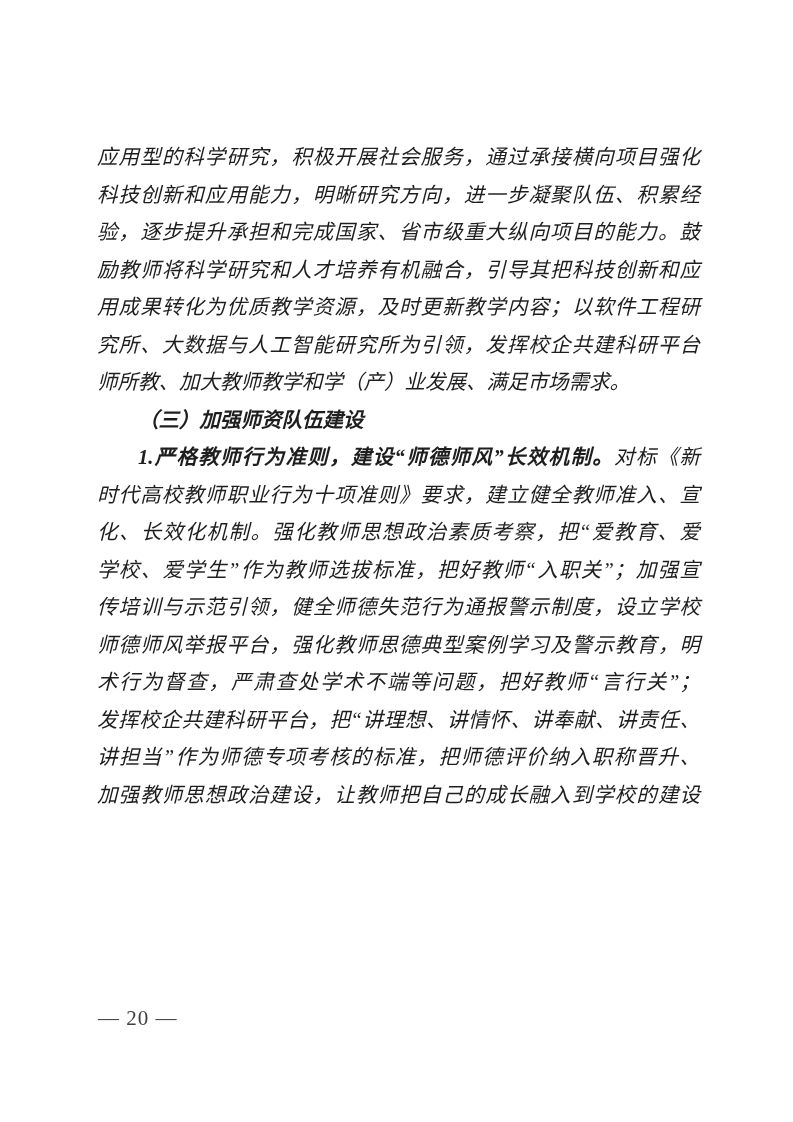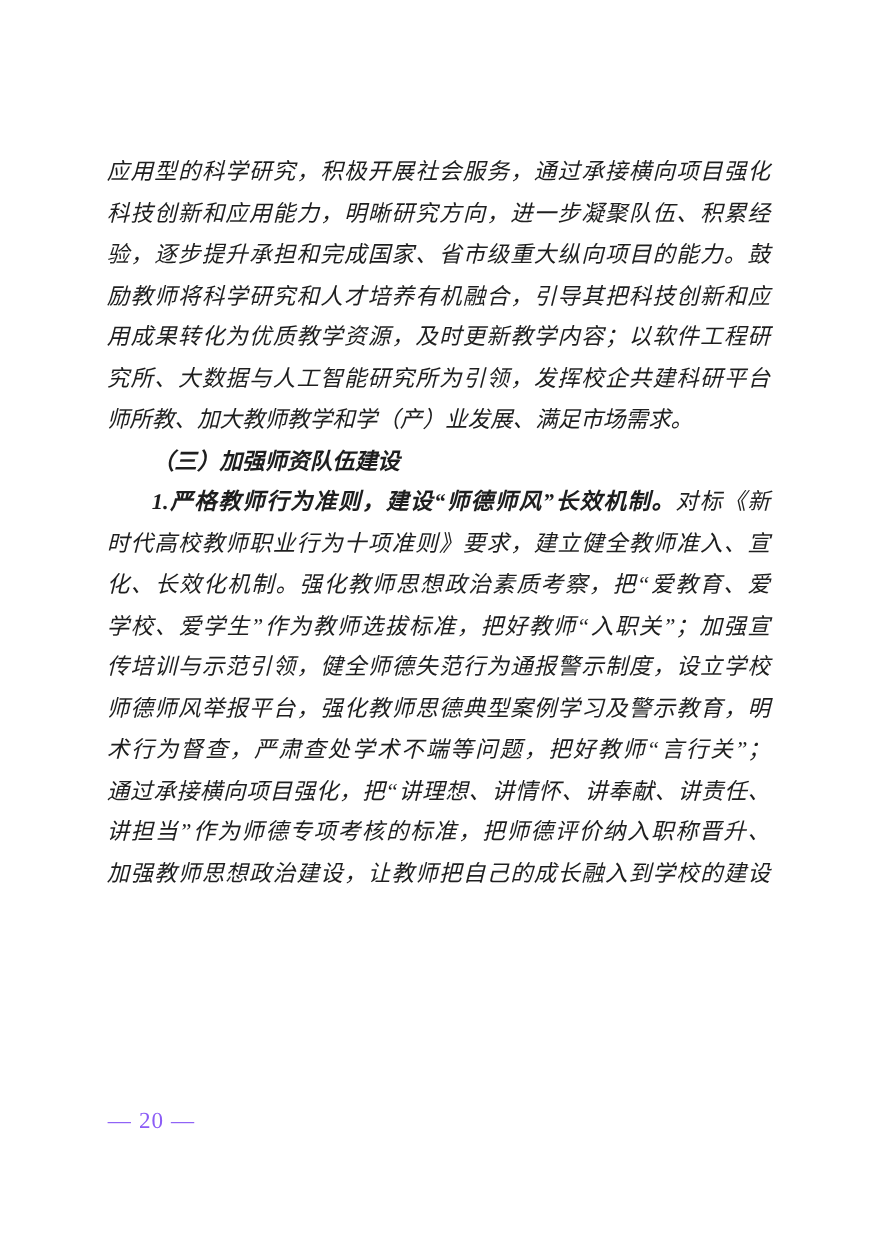--- a/index.html
+++ b/index.html
@@ -51,21 +51,21 @@
   }
   .bold {
     font-weight: bold;
   }
   .page-number {
     position: absolute;
     left: 98px;
     top: 1003px;
     font-size: 21px;
     line-height: 30px;
-    color: #8b5cf6;
+    color: #404040;
     letter-spacing: 1px;
   }
 </style>
 </head>
 <body>
 
 <div class="page">
 
   <div class="text-block">
 
@@ -81,21 +81,21 @@
 
     <div class="line indent">
       <span class="bold">1.严格教师行为准则，建设“师德师风”长效机制。</span><span>对标《新</span>
     </div>
     <div class="line">时代高校教师职业行为十项准则》要求，建立健全教师准入、宣</div>
     <div class="line">化、长效化机制。强化教师思想政治素质考察，把“爱教育、爱</div>
     <div class="line">学校、爱学生”作为教师选拔标准，把好教师“入职关”；加强宣</div>
     <div class="line">传培训与示范引领，健全师德失范行为通报警示制度，设立学校</div>
     <div class="line">师德师风举报平台，强化教师思德典型案例学习及警示教育，明</div>
     <div class="line">术行为督查，严肃查处学术不端等问题，把好教师“言行关”；</div>
-    <div class="line">通过承接横向项目强化，把“讲理想、讲情怀、讲奉献、讲责任、</div>
+    <div class="line">发挥校企共建科研平台，把“讲理想、讲情怀、讲奉献、讲责任、</div>
     <div class="line">讲担当”作为师德专项考核的标准，把师德评价纳入职称晋升、</div>
     <div class="line">加强教师思想政治建设，让教师把自己的成长融入到学校的建设</div>
 
   </div>
 
   <div class="page-number">— 20 —</div>
 
 </div>
 
 </body></html>

